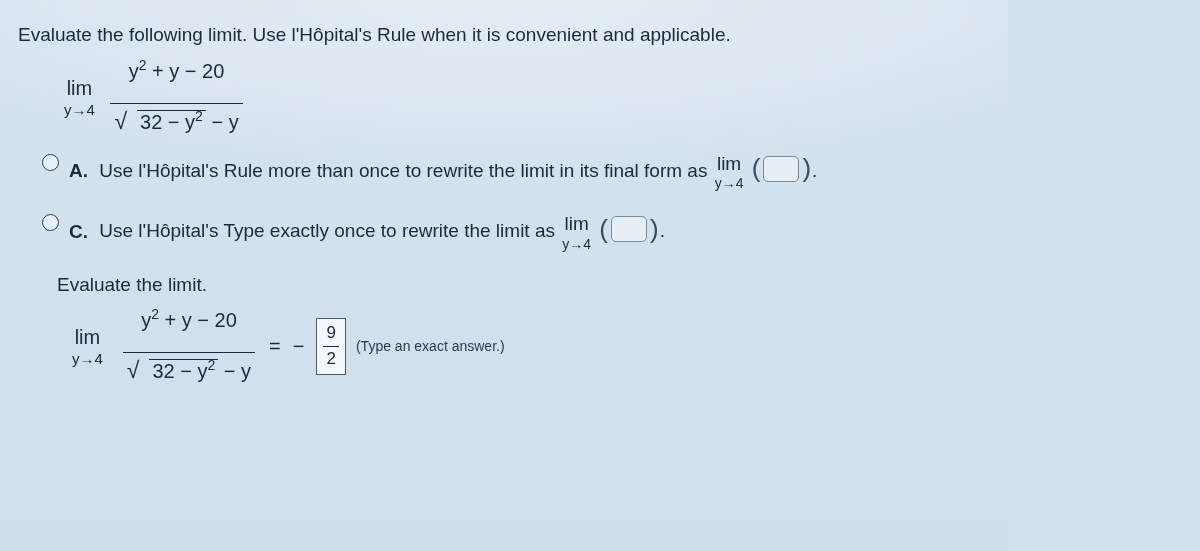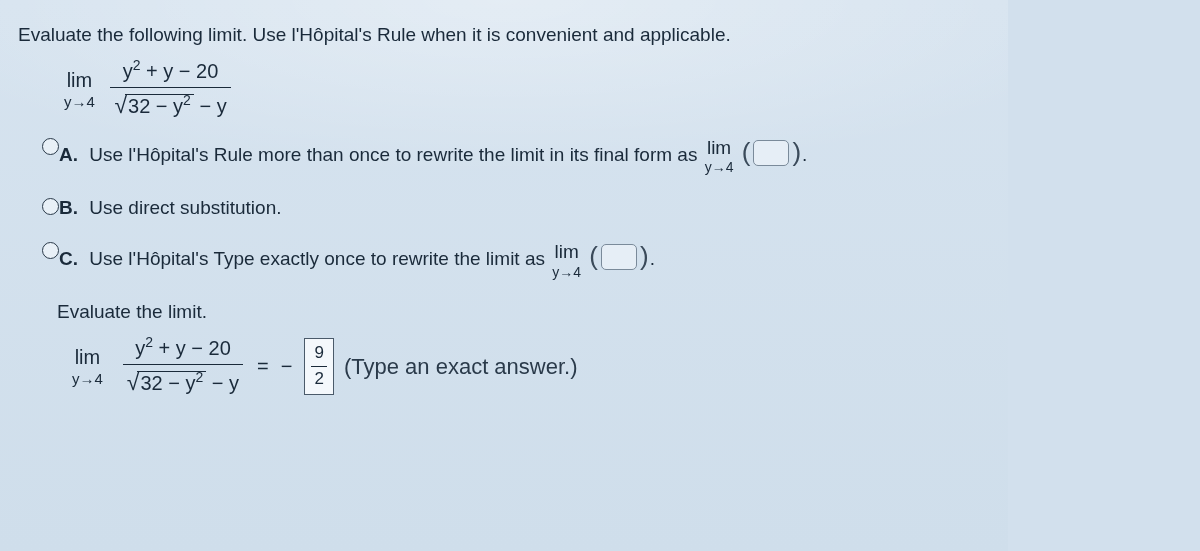--- a/index.html
+++ b/index.html
@@ -27,21 +27,21 @@
   .limit-block { margin: 4px 0 14px 46px; font-size: 20px; }
   .frac {
     display: inline-block;
     vertical-align: middle;
     text-align: center;
     margin: 0 4px;
   }
   .frac .num {
     display: block;
     border-bottom: 1.4px solid #1a2a3a;
-    padding: 0 4px 2px 4px;
+    padding: 0 4px 18px 4px;
     white-space: nowrap;
   }
   .frac .den {
     display: block;
     padding: 2px 4px 0 4px;
     white-space: nowrap;
   }
   .lim {
     display: inline-block;
     vertical-align: middle;
@@ -52,27 +52,28 @@
   .lim .bot { display: block; font-size: 15px; margin-top: -2px; }
   sup { font-size: 0.7em; vertical-align: super; line-height: 0; }
   .sqrt {
     display: inline-block;
     position: relative;
   }
   .sqrt .radical { font-size: 1.15em; margin-right: -2px; }
   .sqrt .radicand {
     border-top: 1.4px solid #1a2a3a;
     padding: 0 3px;
+    margin-left: 12px;
   }
   .question2 { margin: 8px 0 18px 0; }
   .choices { margin-left: 24px; }
   .choice {
     display: flex;
     align-items: flex-start;
-    gap: 0;
+    gap: 10px;
     margin: 12px 0 18px 0;
   }
   .radio {
     width: 15px;
     height: 15px;
     border: 1.6px solid #2a3a4a;
     border-radius: 50%;
     flex: 0 0 auto;
     margin-top: 3px;
     background: #e8f0f7;
@@ -111,21 +112,21 @@
   .boxed-frac {
     display: inline-block;
     border: 1.5px solid #4a5a6a;
     background: #f4f8fc;
     padding: 3px 6px;
     text-align: center;
     vertical-align: middle;
   }
   .boxed-frac .bn { display:block; border-bottom:1.2px solid #1a2a3a; padding:0 3px 1px 3px; font-size:17px;}
   .boxed-frac .bd { display:block; padding:1px 3px 0 3px; font-size:17px;}
-  .hint { font-size: 22px; color:#2a3a4a; }
+  .hint { font-size: 14px; color:#2a3a4a; }
   .minus { margin: 0 2px; }
 </style>
 </head>
 <body>
 
 <div class="page">
 
   <div class="prompt-line">Evaluate the following limit. Use l'Hôpital's Rule when it is convenient and applicable.</div>
 
   <div class="limit-block">
@@ -158,27 +159,20 @@
           <span class="bot">y→4</span>
         </span>
         <span class="paren-wrap">
           <span class="lp">(</span>
           <span class="answer-slot"></span>
           <span class="rp">)</span>
         </span><span>.</span>
       </div>
     </div>
 
-    <div class="choice">
-      <div class="radio"></div>
-      <div class="choice-body">
-        <span class="choice-label">B.</span>
-        <span>Use direct substitution.</span>
-      </div>
-    </div>
 
     <div class="choice">
       <div class="radio"></div>
       <div class="choice-body">
         <span class="choice-label">C.</span>
         <span>Use l'Hôpital's Type exactly once to rewrite the limit as </span>
         <span class="inline-lim">
           <span class="top">lim</span>
           <span class="bot">y→4</span>
         </span>

